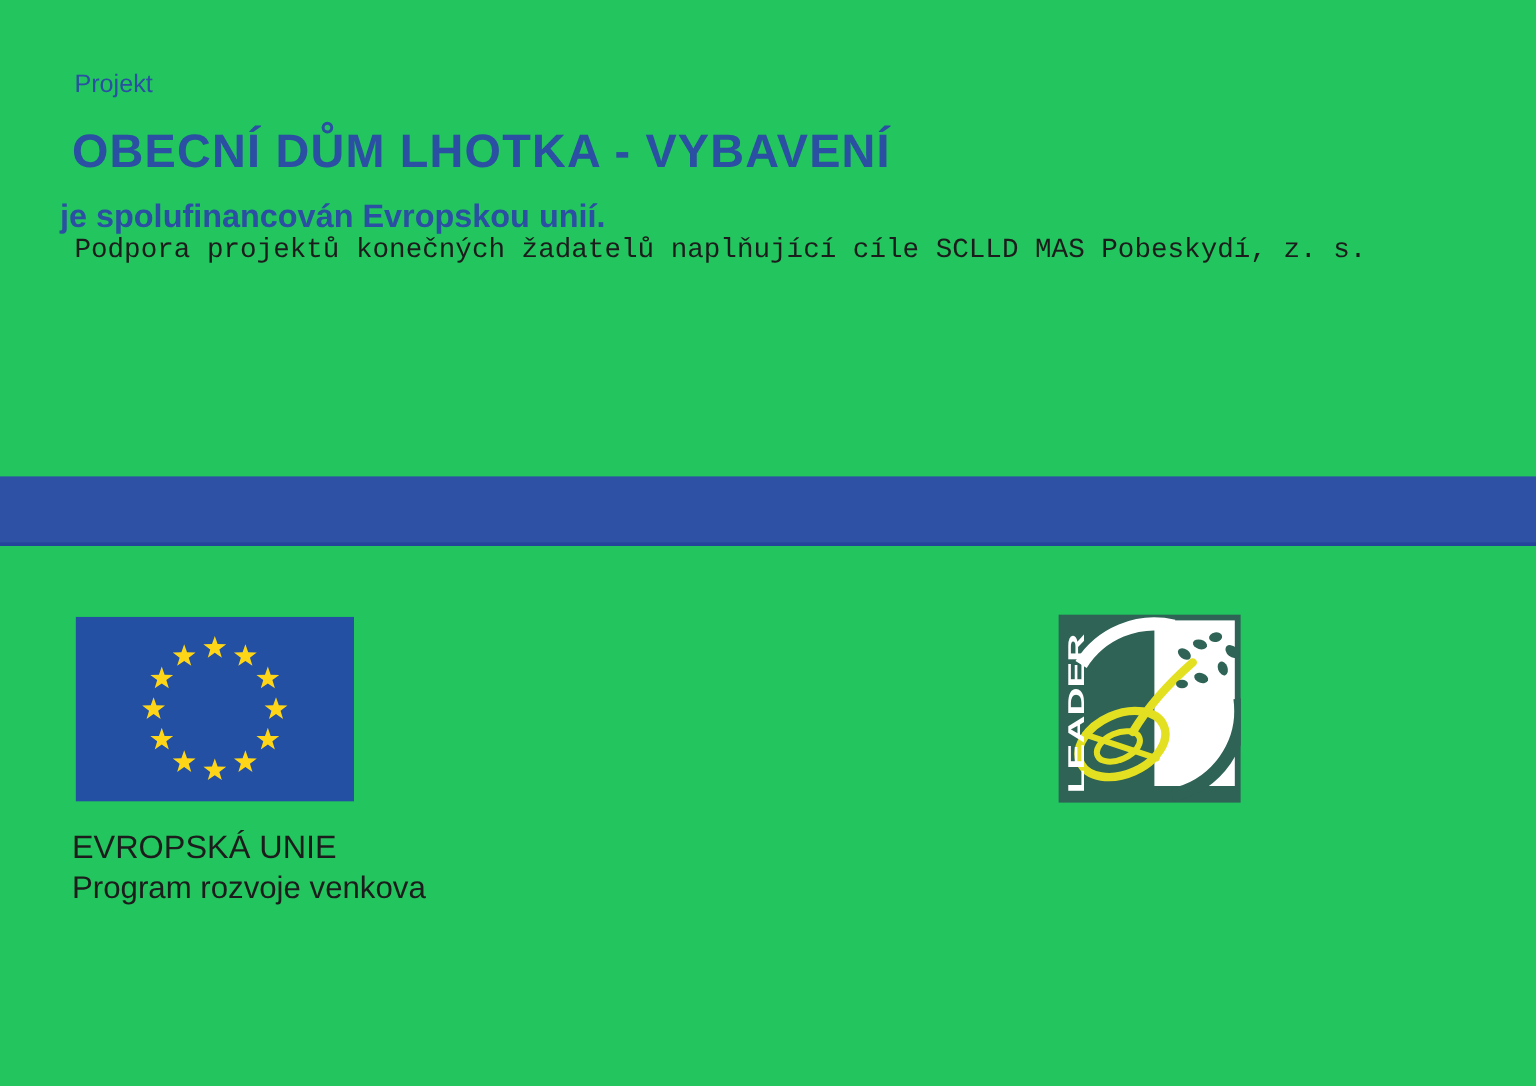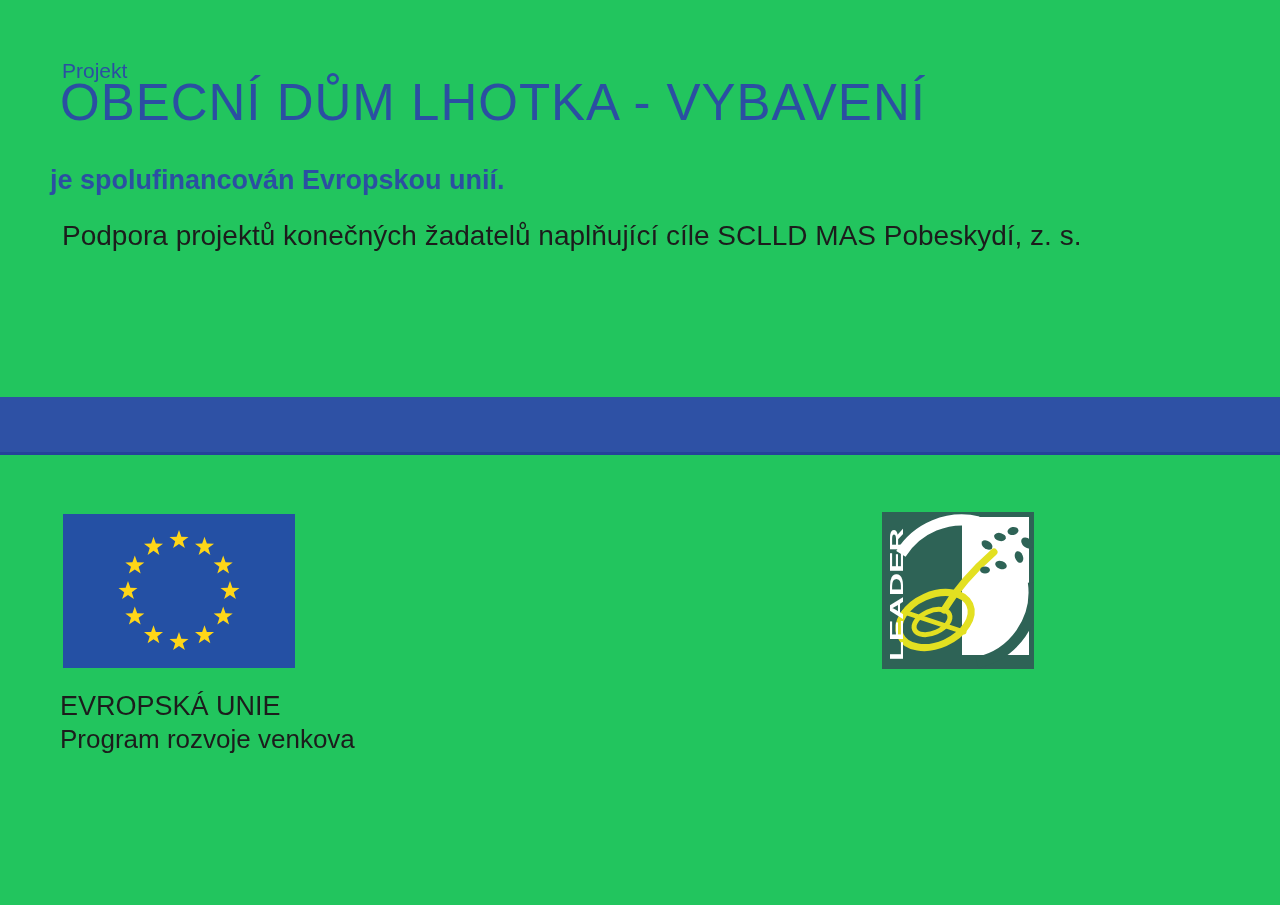--- a/index.html
+++ b/index.html
@@ -20,38 +20,39 @@
     overflow:hidden;
     font-family:"Liberation Sans","DejaVu Sans",sans-serif;
   }
   .eyebrow{
     position:absolute;left:62px;top:58px;
     font-size:21px;line-height:25px;
     color:var(--brand-blue);
     font-weight:400;
   }
   .title{
-    position:absolute;left:60px;top:74px;
-    font-size:51px;line-height:58px;
+    position:absolute;left:60px;top:98px;
+    font-size:39px;line-height:58px;
     letter-spacing:1px;
     color:var(--brand-blue);
-    font-weight:400;
+    font-weight:700;
     white-space:nowrap;
   }
   .subtitle{
     position:absolute;left:50px;top:164px;
     font-size:27px;line-height:32px;
     color:var(--brand-blue);
     font-weight:700;
   }
   .description{
-    position:absolute;left:62px;top:223px;
-    font-size:28px;line-height:26px;
+    position:absolute;left:62px;top:195px;
+    font-size:23px;line-height:26px;
     color:var(--text-black);
     font-weight:400;
+    font-family:Liberation Mono, monospace;
   }
   .band{
     position:absolute;left:0;top:397px;
     width:1280px;height:55px;
     background:var(--band-blue);
     border-bottom:3px solid var(--band-edge);
   }
   .eu-flag{
     position:absolute;left:63px;top:514px;
     width:232px;height:154px;

